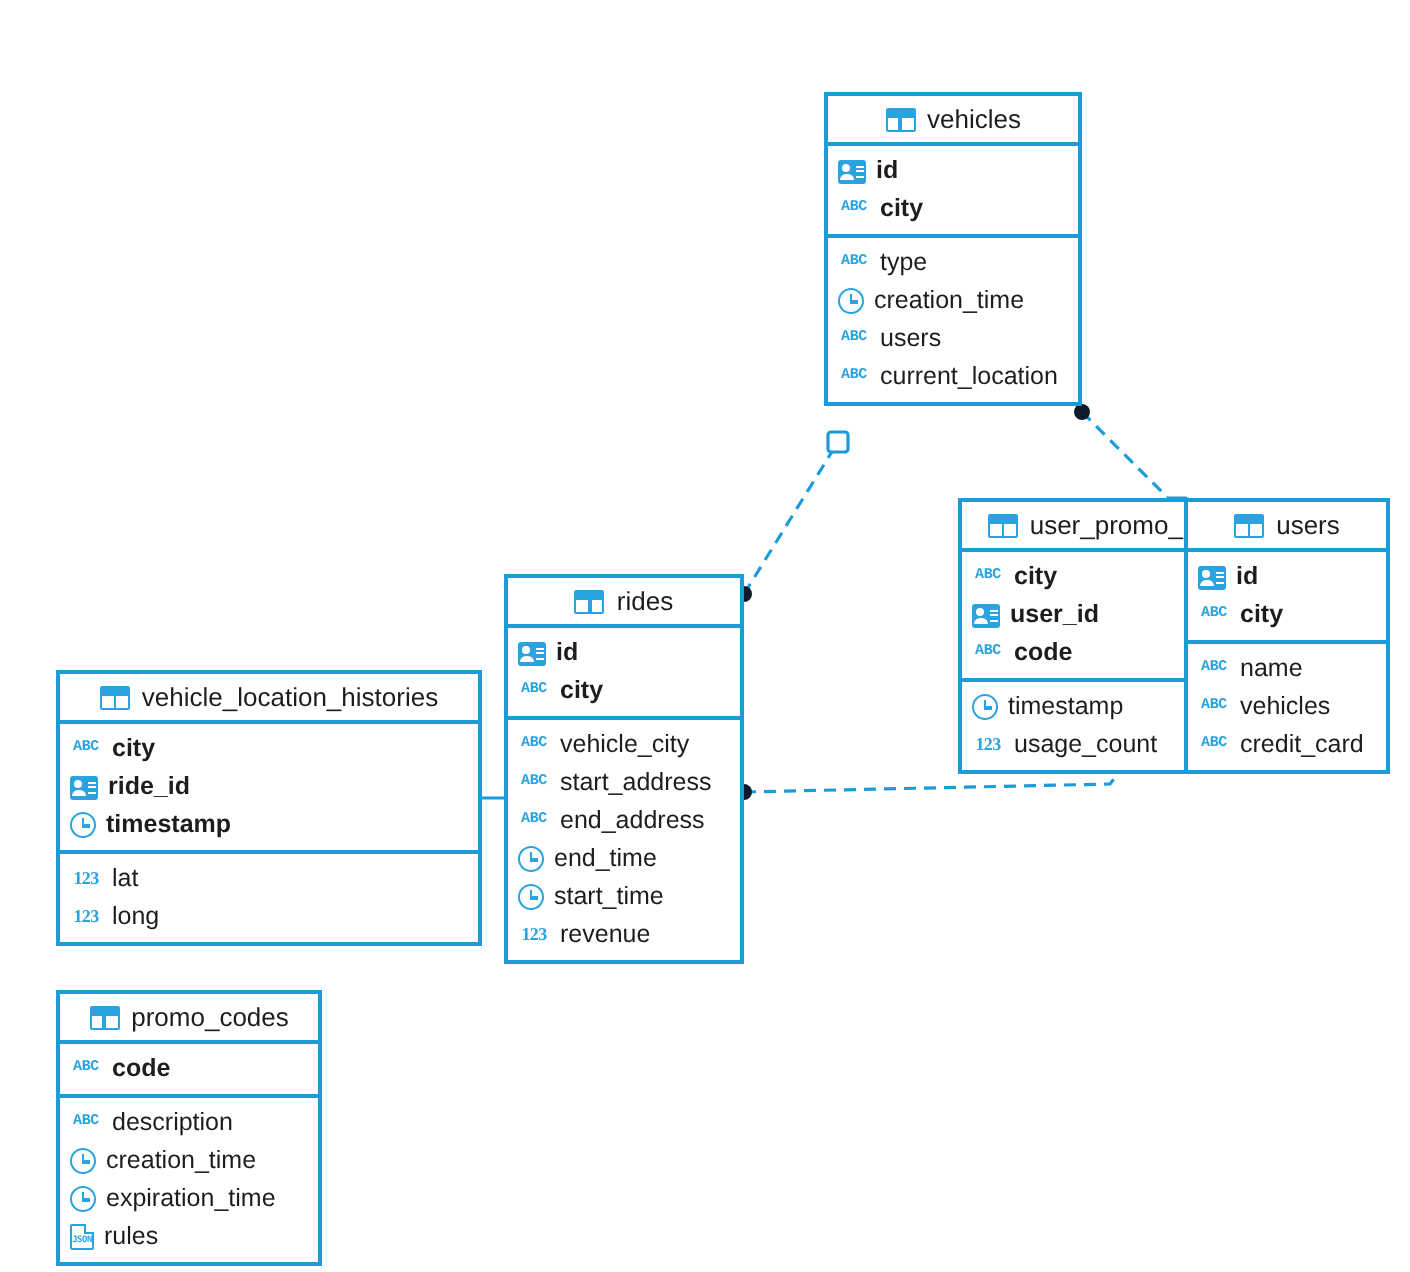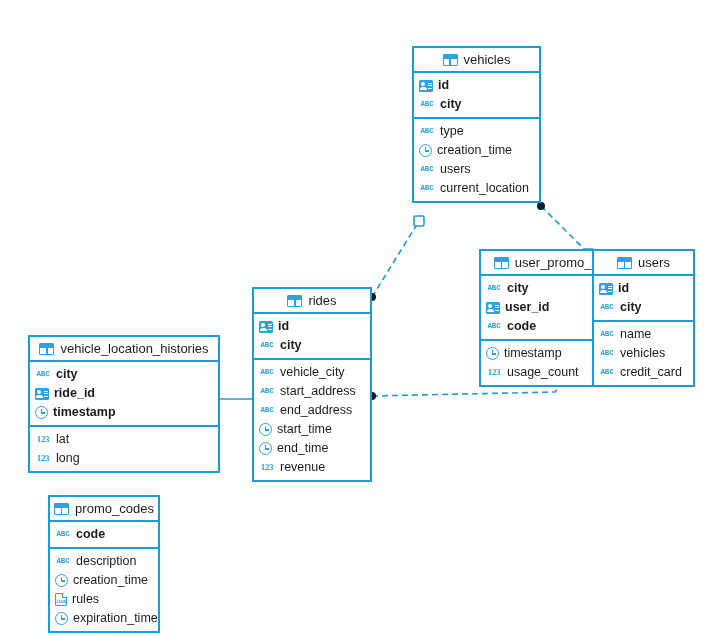--- a/index.html
+++ b/index.html
@@ -245,33 +245,33 @@
         <div class="row">
           <span class="ic ic-abc">ABC</span>
           <span class="name">start_address</span>
         </div>
         <div class="row">
           <span class="ic ic-abc">ABC</span>
           <span class="name">end_address</span>
         </div>
         <div class="row">
           <span class="ic ic-clock"></span>
+          <span class="name">end_time</span>
+        </div>
+        <div class="row">
+          <span class="ic ic-clock"></span>
           <span class="name">start_time</span>
-        </div>
-        <div class="row">
-          <span class="ic ic-clock"></span>
-          <span class="name">end_time</span>
         </div>
         <div class="row">
           <span class="ic ic-123">123</span>
           <span class="name">revenue</span>
         </div>
       </div>
     </div>
-    <div class="table" style="left: 28px; top: 335px; width: 192px;">
+    <div class="table" style="left: 28px; top: 335px; width: 213px;">
       <div class="t-header">
         <span class="ic ic-table"></span>
         <span class="t-title">vehicle_location_histories</span>
       </div>
       <div class="section pk" style="padding-top: 3px; padding-bottom: 3px;">
         <div class="row">
           <span class="ic ic-abc">ABC</span>
           <span class="name">city</span>
         </div>
         <div class="row">
@@ -293,45 +293,45 @@
         <div class="row">
           <span class="ic ic-123">123</span>
           <span class="name">lat</span>
         </div>
         <div class="row">
           <span class="ic ic-123">123</span>
           <span class="name">long</span>
         </div>
       </div>
     </div>
-    <div class="table" style="left: 28px; top: 495px; width: 112px; margin-left: 20px;">
+    <div class="table" style="left: 28px; top: 495px; width: 133px;">
       <div class="t-header">
         <span class="ic ic-table"></span>
         <span class="t-title">promo_codes</span>
       </div>
       <div class="section pk" style="padding-top: 3px; padding-bottom: 3px;">
         <div class="row">
           <span class="ic ic-abc">ABC</span>
           <span class="name">code</span>
         </div>
       </div>
       <div class="section" style="padding-top: 3px; padding-bottom: 3px;">
         <div class="row">
           <span class="ic ic-abc">ABC</span>
           <span class="name">description</span>
         </div>
         <div class="row">
           <span class="ic ic-clock"></span>
           <span class="name">creation_time</span>
+        </div>
+        <div class="row">
+          <span class="ic ic-clock"></span>
+          <span class="name">expiration_time</span>
         </div>
         <div class="row">
           <span class="ic ic-json">
             <span class="jlbl">JSON</span>
           </span>
           <span class="name">rules</span>
         </div>
-        <div class="row">
-          <span class="ic ic-clock"></span>
-          <span class="name">expiration_time</span>
-        </div>
       </div>
     </div>
   </div>
 
 </body></html>

